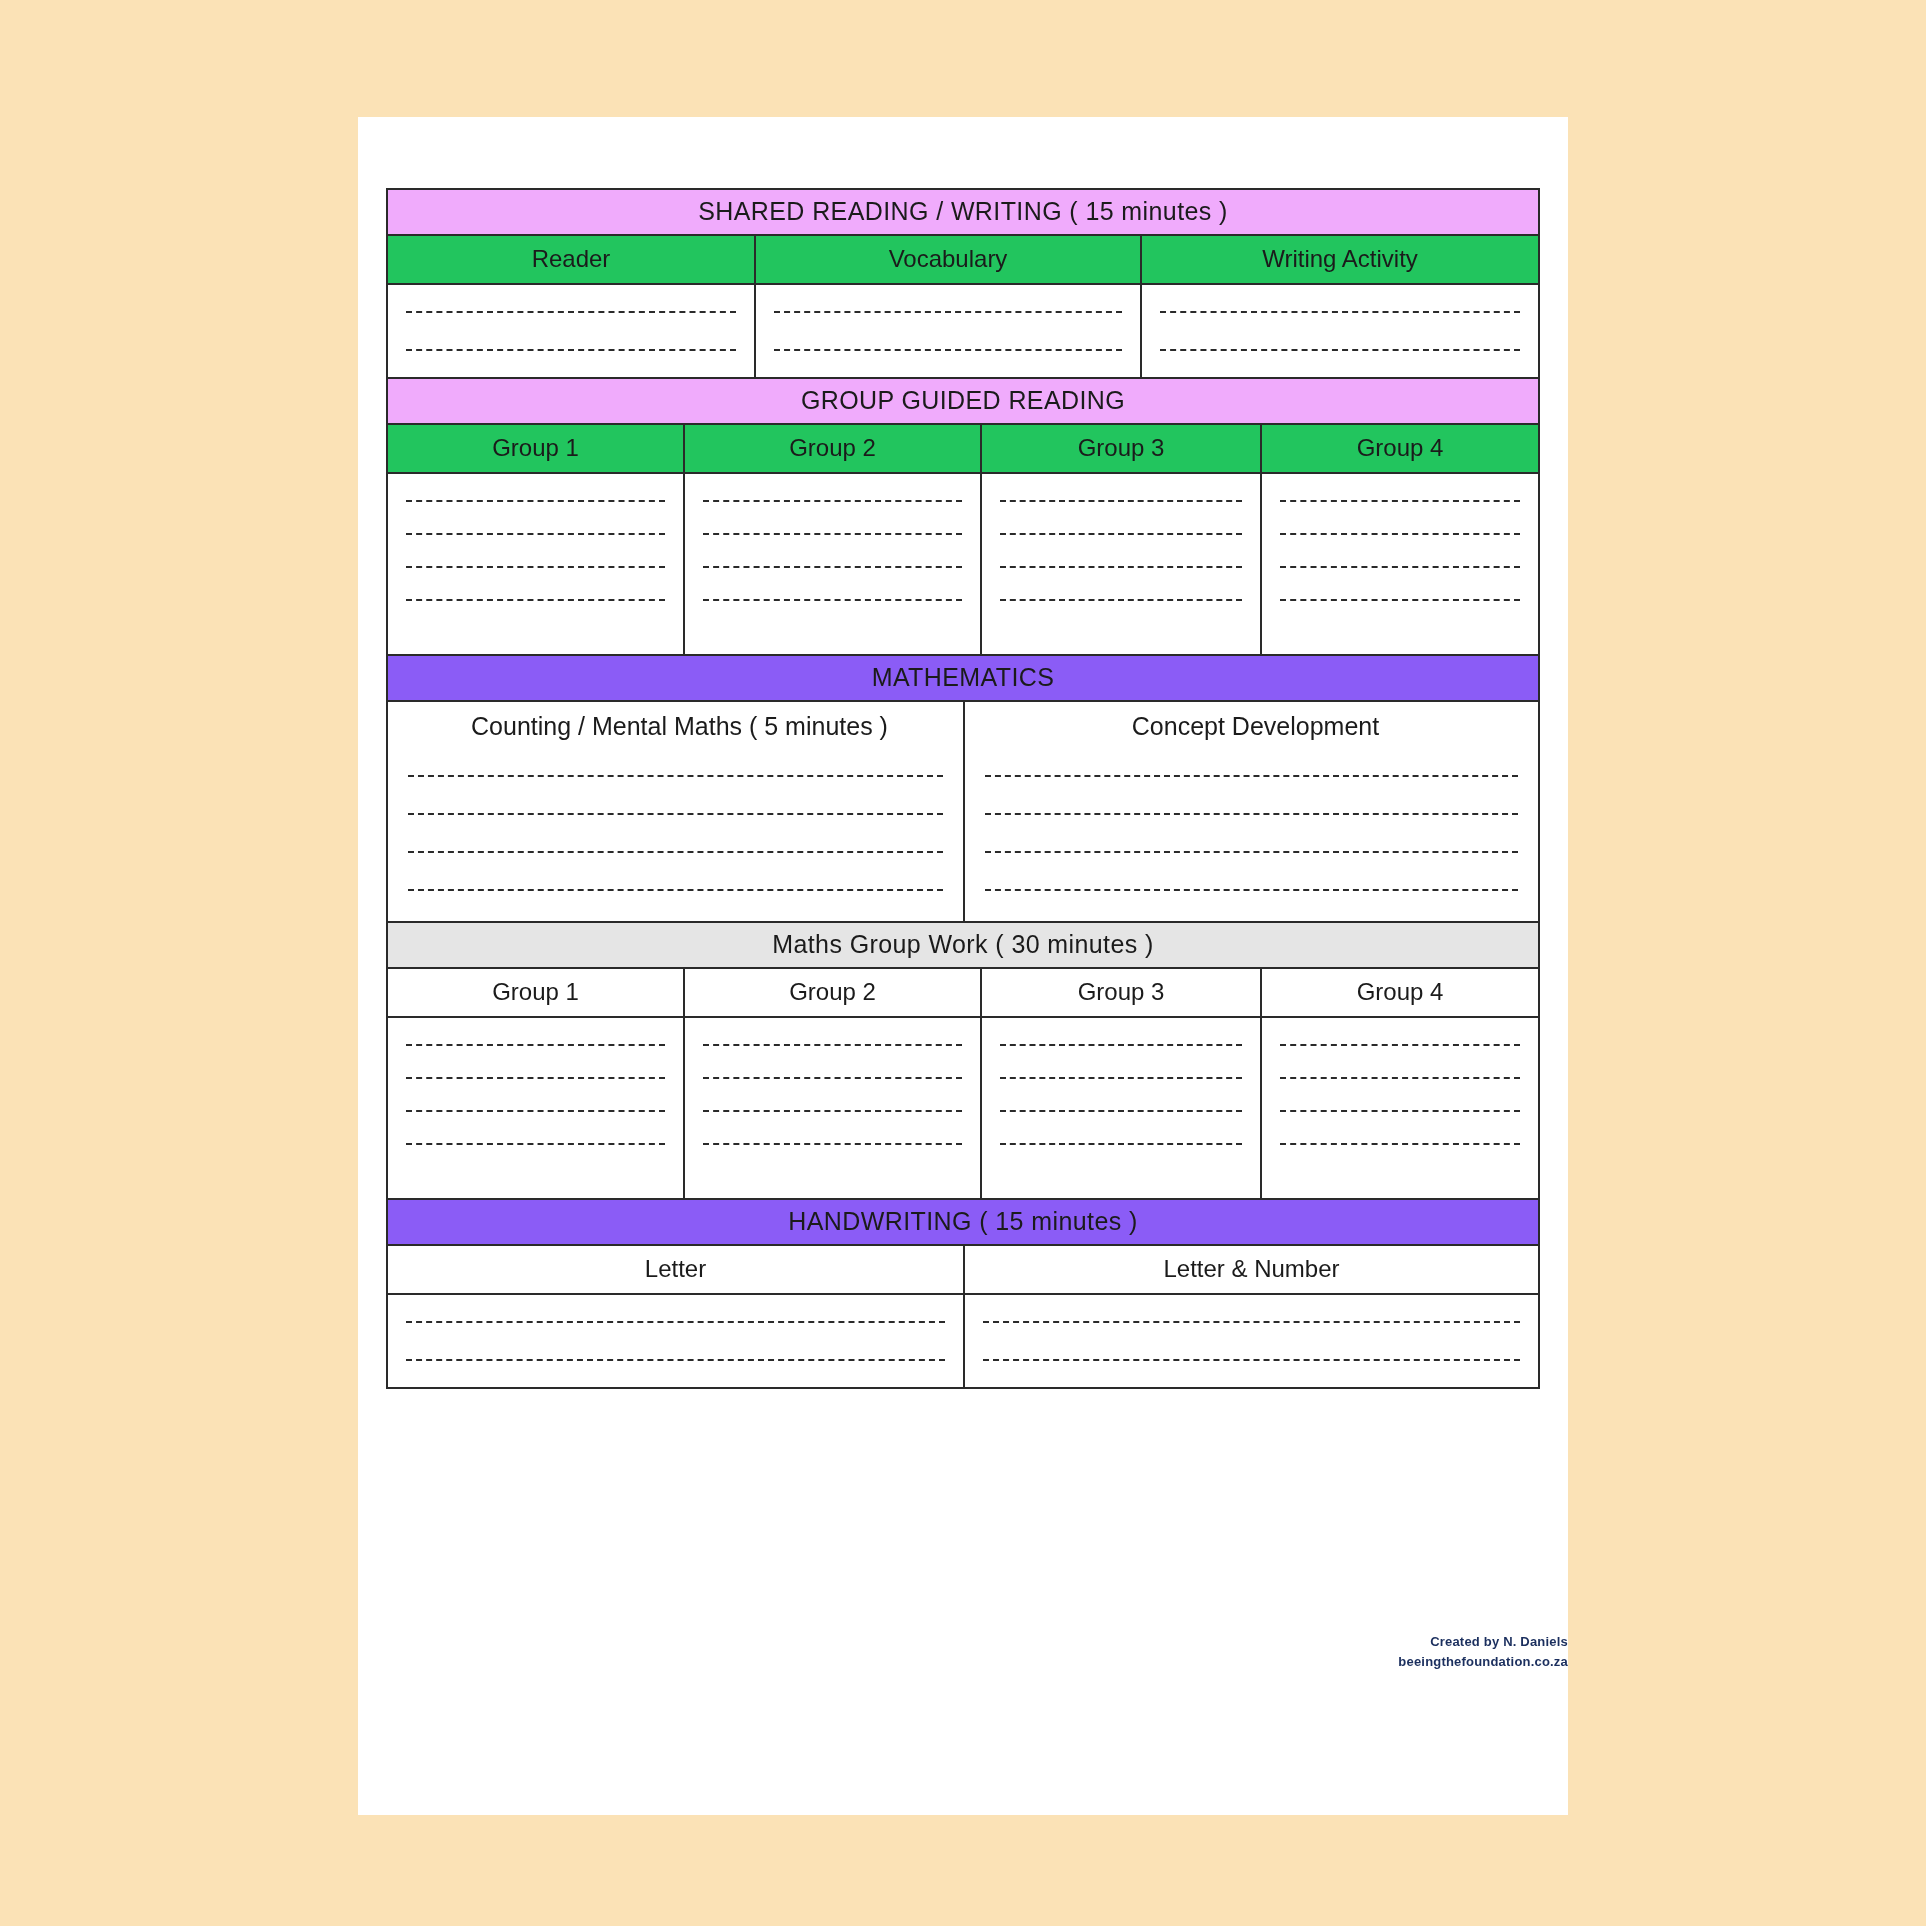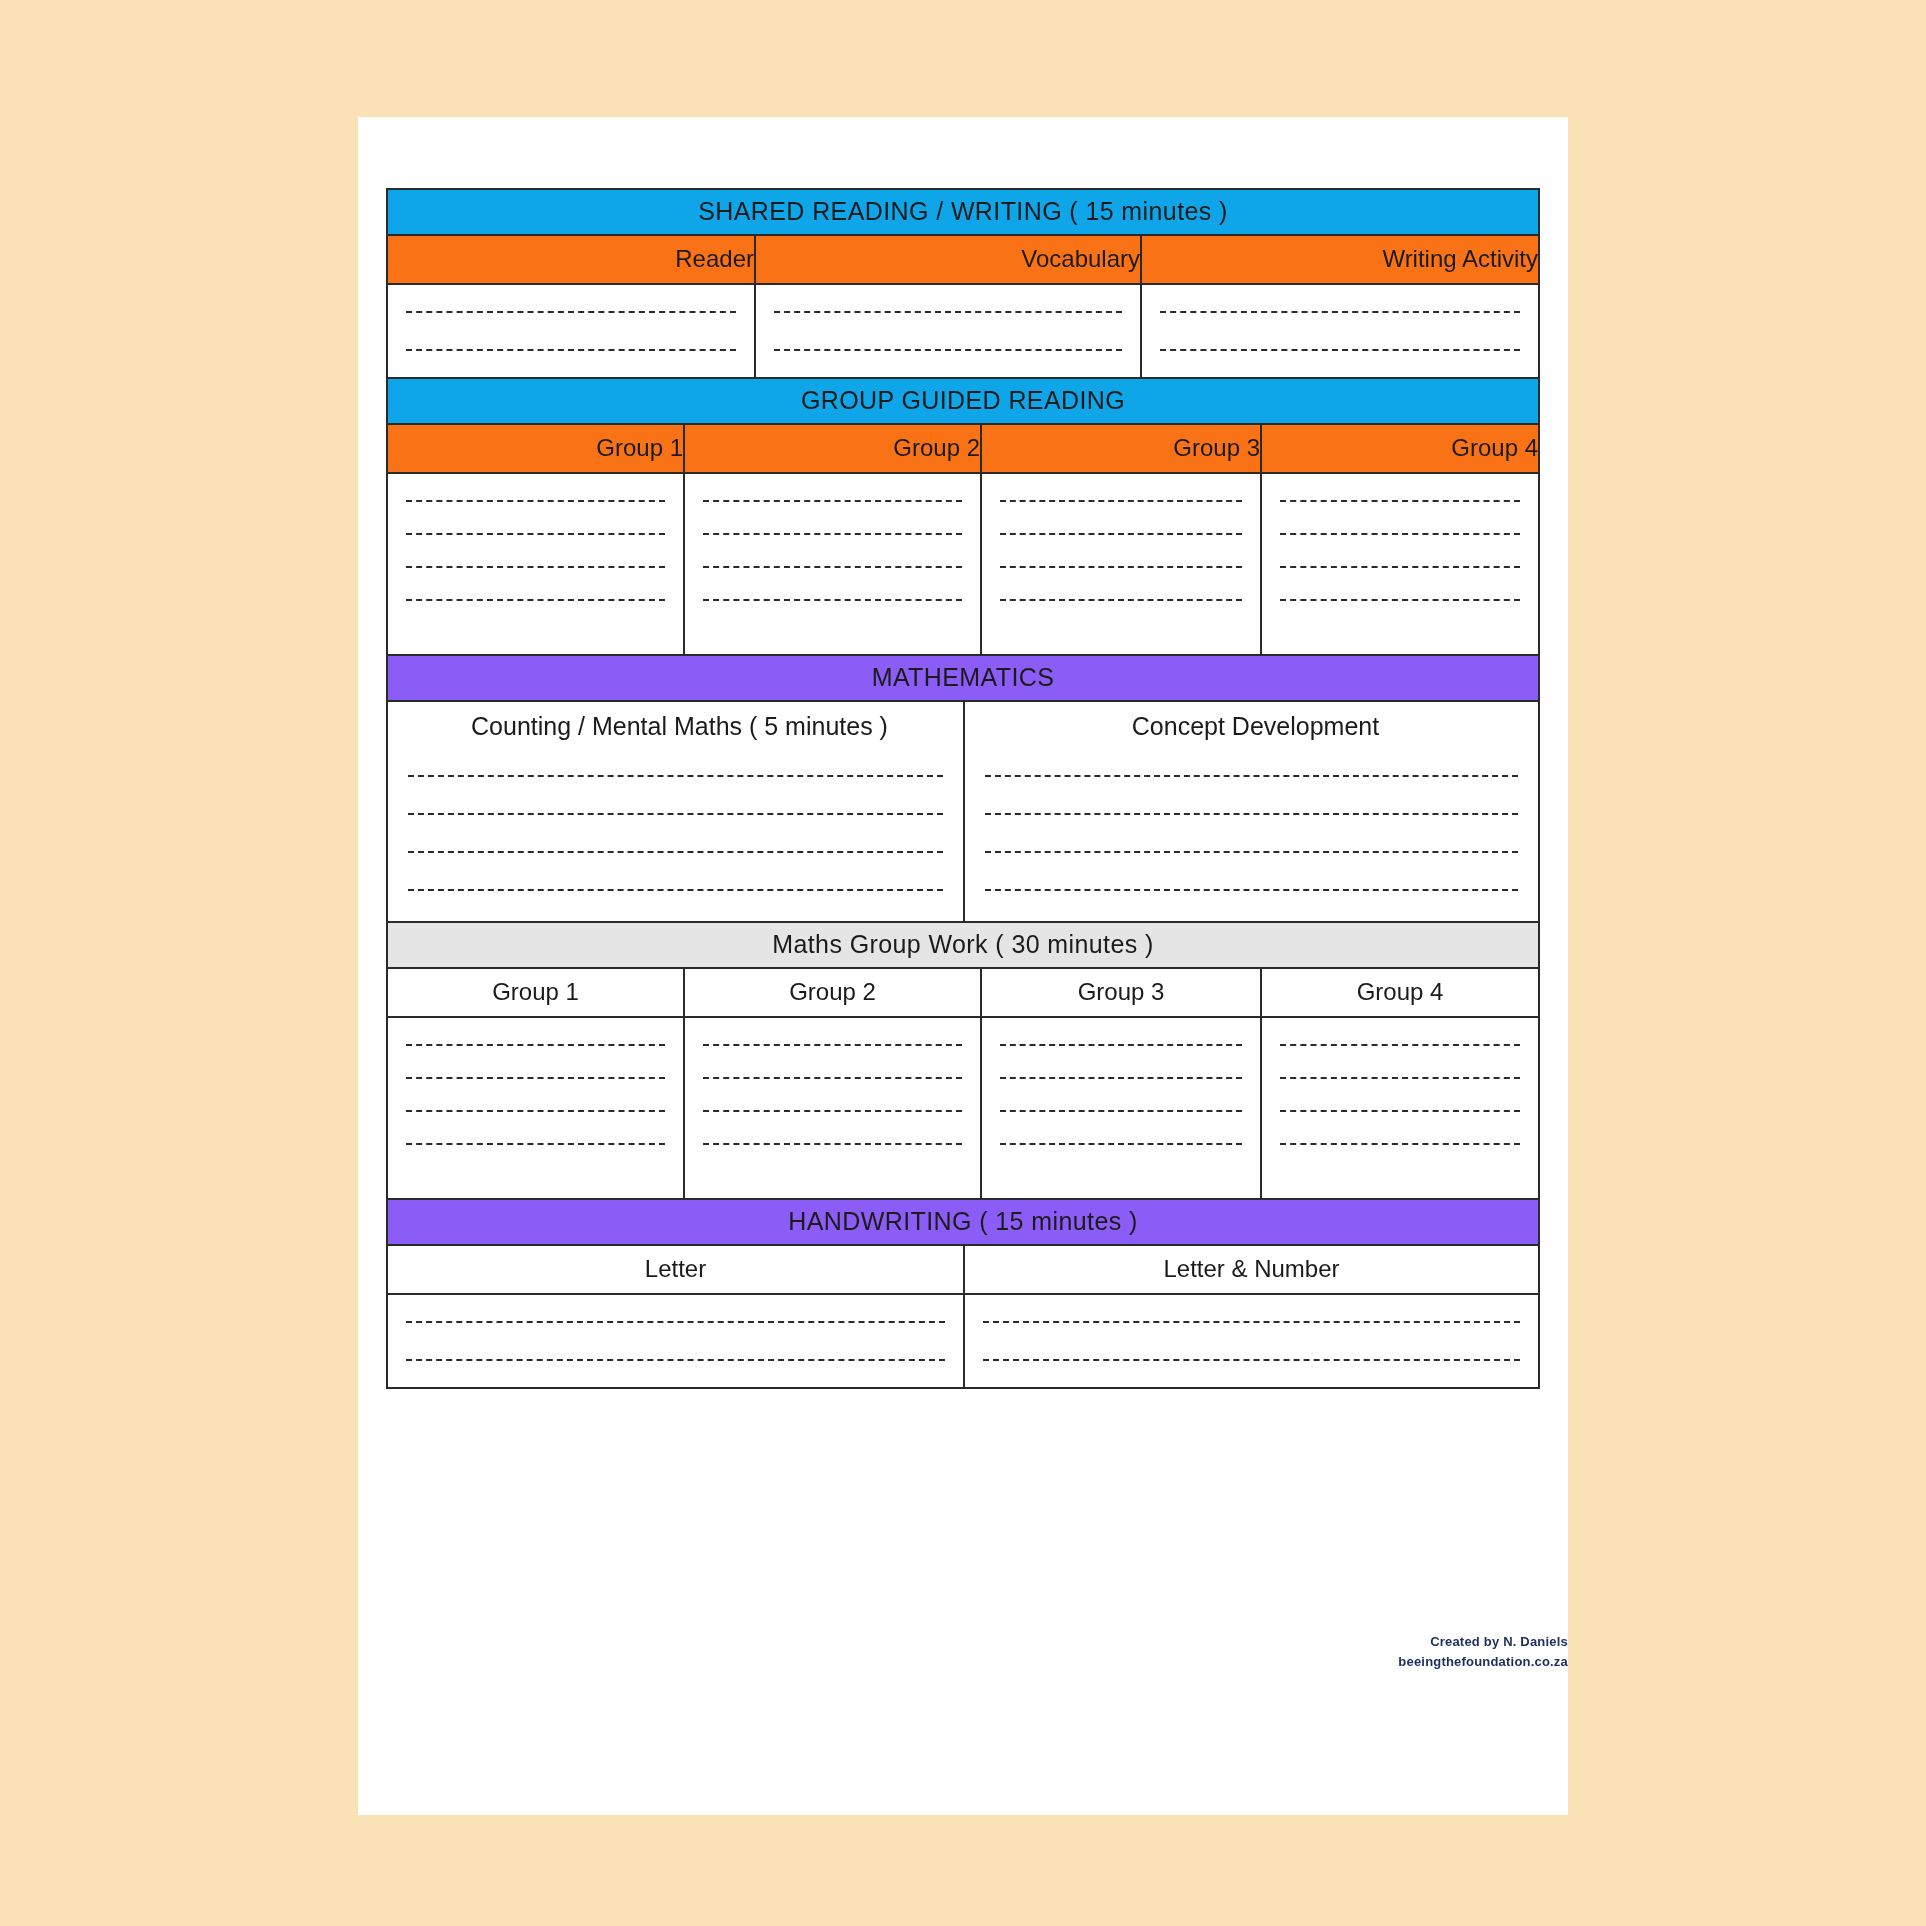--- a/index.html
+++ b/index.html
@@ -33,21 +33,21 @@
   }
   .band {
     border-bottom: 2px solid #2a2a2a;
     text-align: center;
     font-size: 25px;
     letter-spacing: 0.4px;
     color: #1b1b1b;
     padding: 7px 0 8px 0;
     font-weight: 500;
   }
-  .band.light { background: #0ea5e9; }
+  .band.light { background: #f0abfc; }
   .band.mid   { background: #e5e5e5; }
   .band.dark  { background: #8b5cf6; }
 
   .row {
     display: flex;
     border-bottom: 2px solid #2a2a2a;
   }
   .row:last-child { }
   .cell {
     box-sizing: border-box;
@@ -57,21 +57,21 @@
   .cell:last-child { border-right: none; }
 
   .hdr {
     text-align: center;
     font-size: 24px;
     color: #1b1b1b;
     padding: 9px 0 10px 0;
     background: #ffffff;
     font-weight: 500;
   }
-  .hdr.shaded { background: #f97316; text-align: right; }
+  .hdr.shaded { background: #22c55e; }
 
   .lines {
     padding: 26px 18px 22px 18px;
   }
   .lines .ln {
     border-bottom: 2px dashed #2a2a2a;
     height: 0;
     margin: 0 0 36px 0;
   }
   .lines .ln:last-child { margin-bottom: 4px; }

